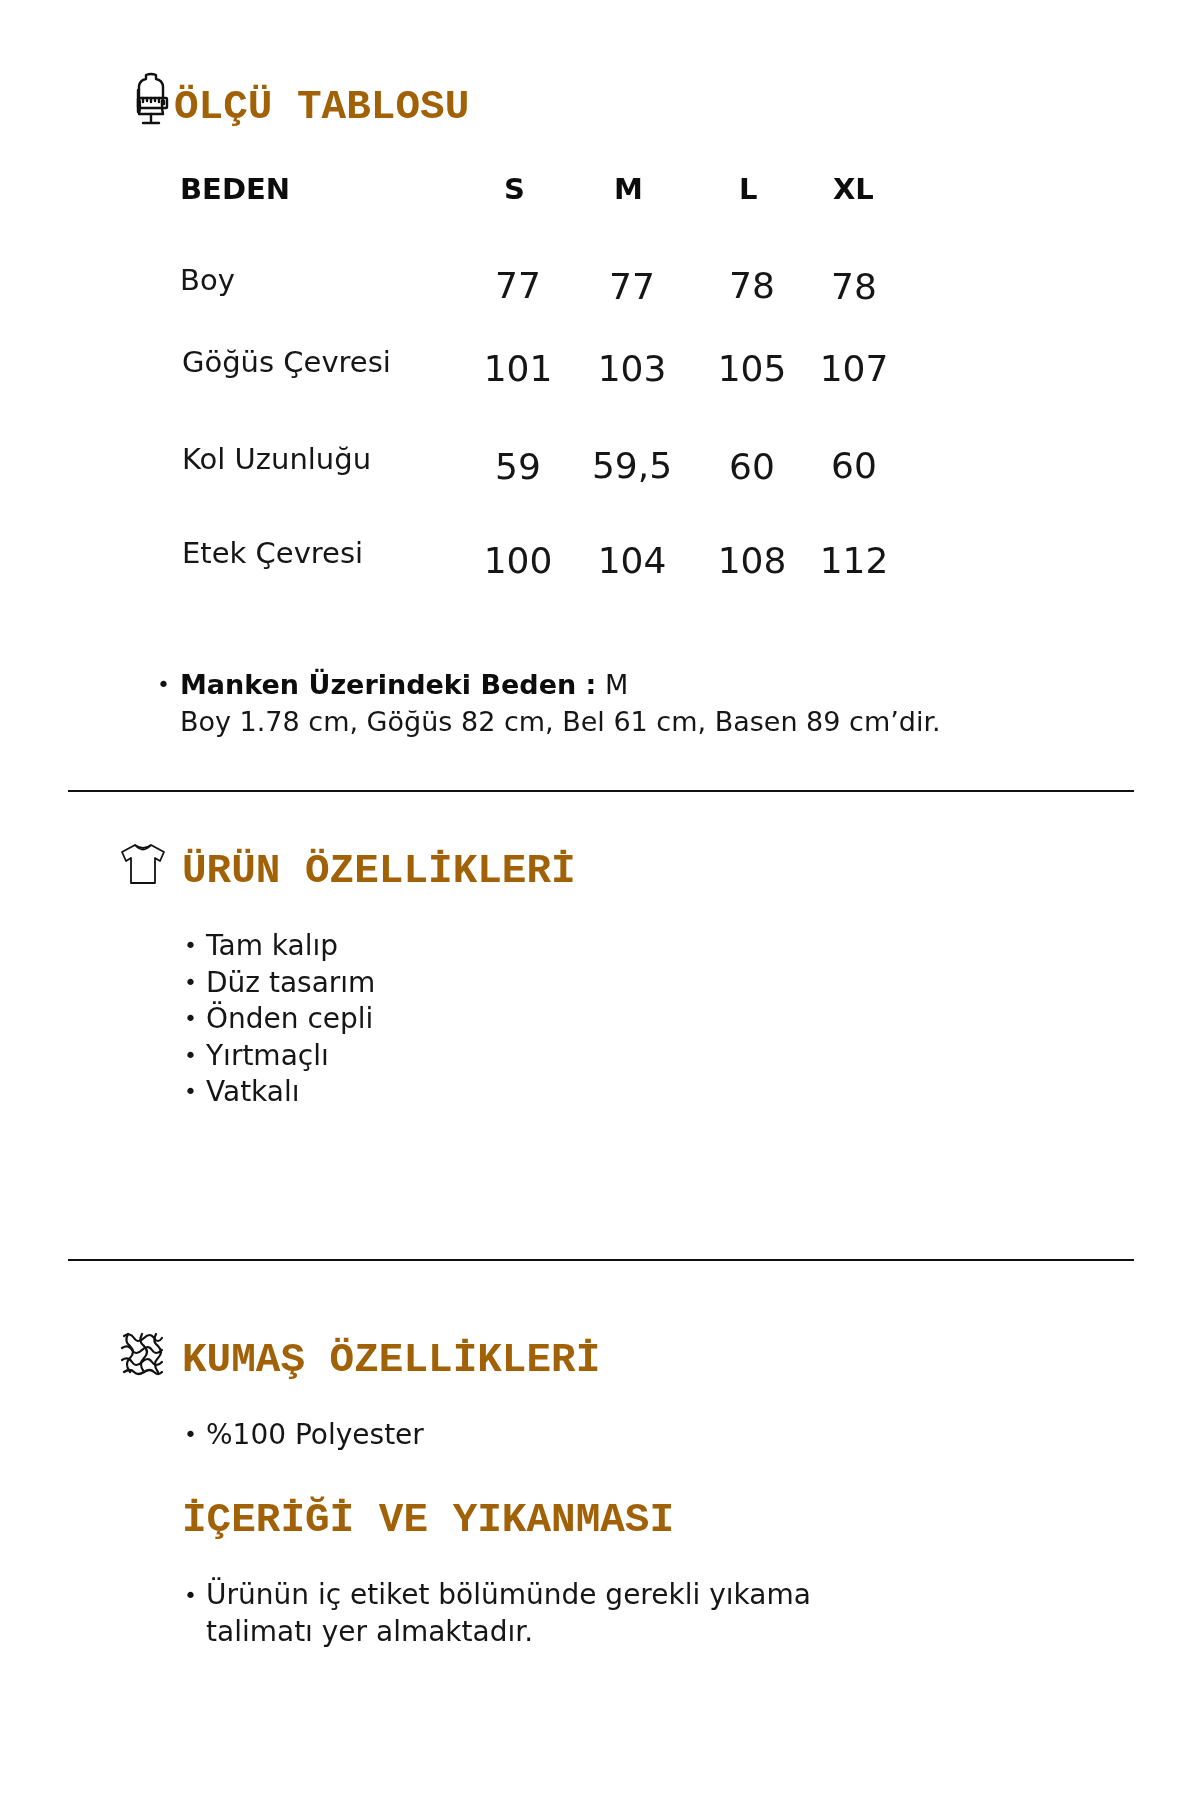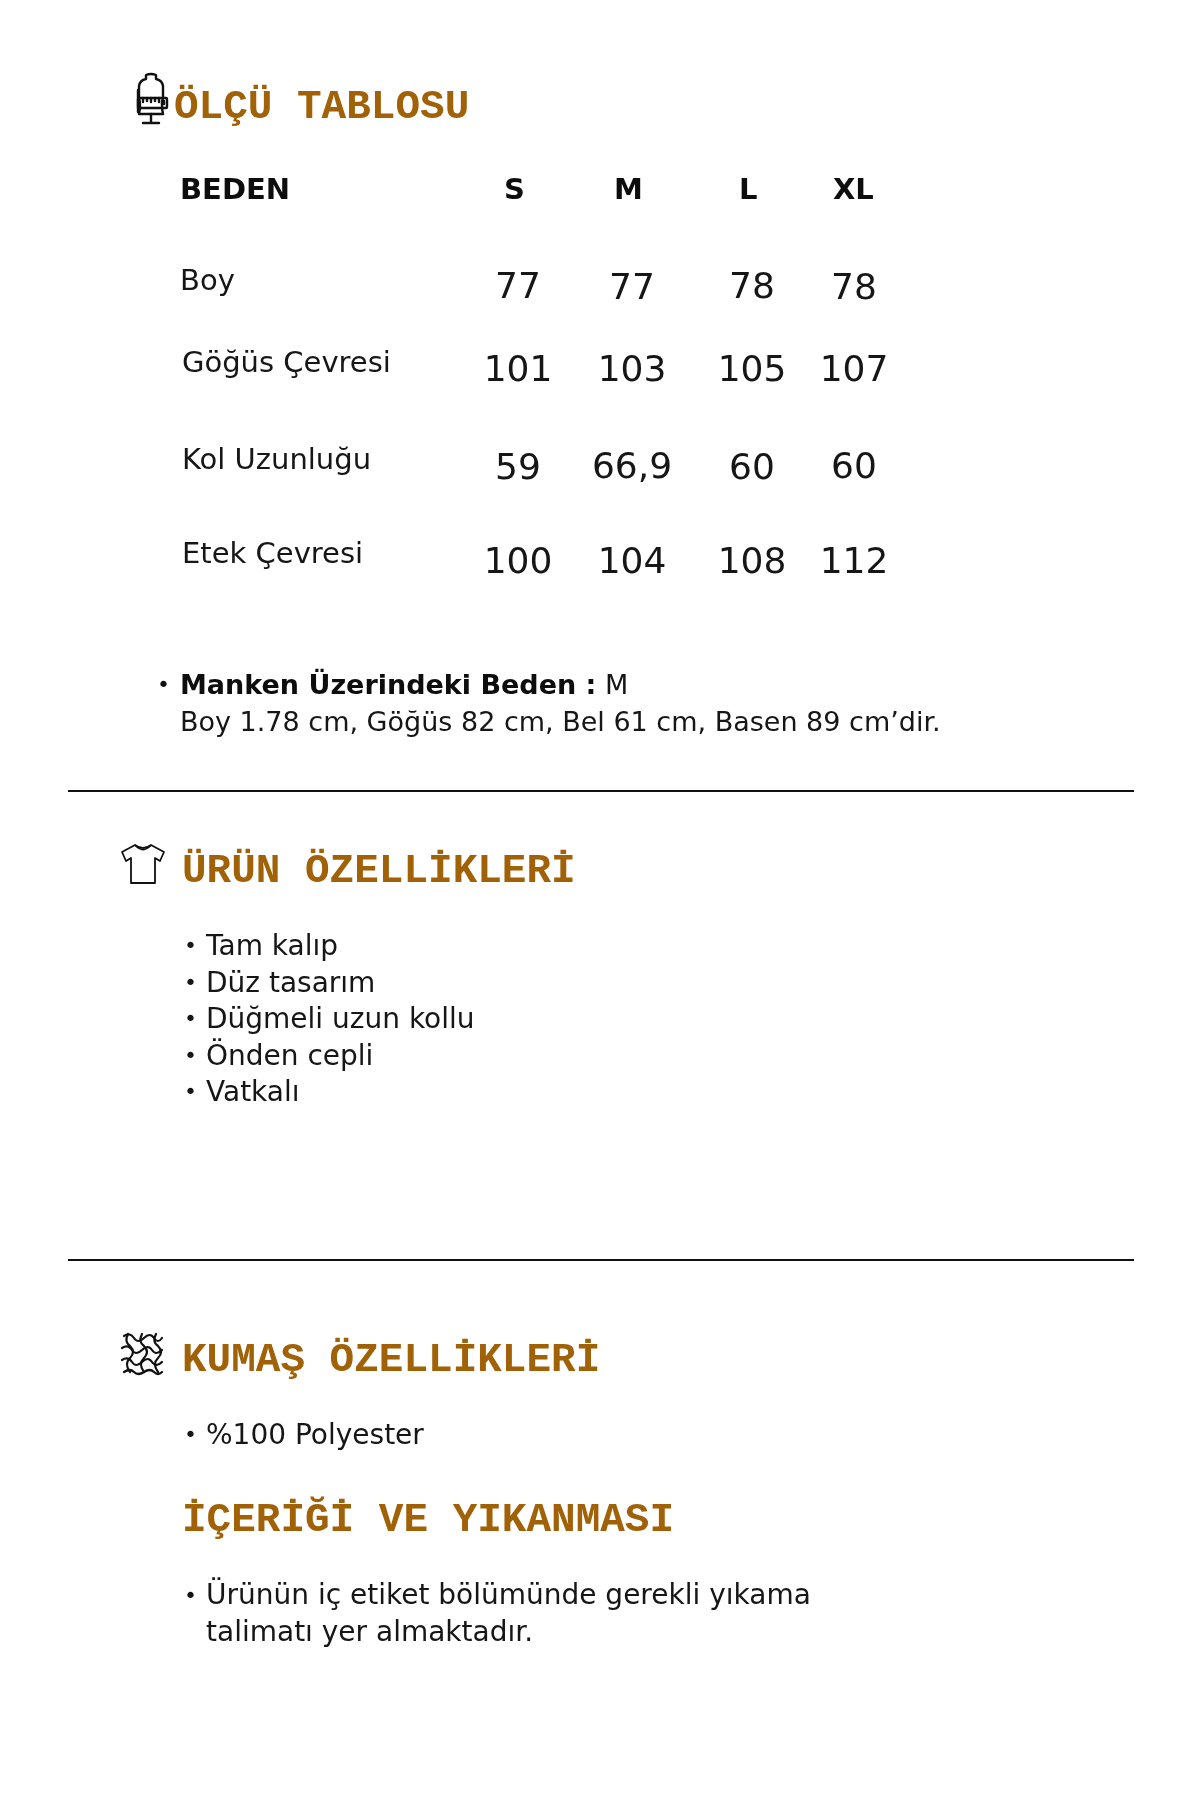--- a/index.html
+++ b/index.html
@@ -64,21 +64,21 @@
       <div class="tbl-label" style="left:182px; top:345px;">Göğüs Çevresi</div>
       <div class="tbl-val" style="left:518px; top:348px;">101</div>
       <div class="tbl-val" style="left:632px; top:348px;">103</div>
       <div class="tbl-val" style="left:752px; top:348px;">105</div>
       <div class="tbl-val" style="left:854px; top:348px;">107</div>
     </div>
 
     <div>
       <div class="tbl-label" style="left:182px; top:442px;text-align:center;">Kol Uzunluğu</div>
       <div class="tbl-val" style="left:518px; top:446px;">59</div>
-      <div class="tbl-val" style="left:632px; top:445px;">66,9</div>
+      <div class="tbl-val" style="left:632px; top:445px;">59,5</div>
       <div class="tbl-val" style="left:752px; top:446px;">60</div>
       <div class="tbl-val" style="left:854px; top:445px;">60</div>
     </div>
 
     <div>
       <div class="tbl-label" style="left:182px; top:536px;">Etek Çevresi</div>
       <div class="tbl-val" style="left:518px; top:540px;">100</div>
       <div class="tbl-val" style="left:632px; top:540px;">104</div>
       <div class="tbl-val" style="left:752px; top:540px;">108</div>
       <div class="tbl-val" style="left:854px; top:540px;">112</div>
@@ -102,22 +102,22 @@
     <svg width="46" height="44" viewBox="0 0 46 44" fill="none" stroke="#111" stroke-width="1.8" stroke-linejoin="round">
       <path d="M15 3 Q23 9 31 3 L44 10 L40 19 L35 16 L35 41 L11 41 L11 16 L6 19 L2 10 Z"></path>
       <path d="M15 3 Q23 12 31 3"></path>
     </svg>
   </span>
   <div class="abs section-title" style="left:182px; top:848px;">ÜRÜN ÖZELLİKLERİ</div>
 
   <ul class="bullet-list" style="left:184px; top:928px;">
     <li>Tam kalıp</li>
     <li>Düz tasarım</li>
-    <li>Düğmeli uzun kollu</li>
     <li>Önden cepli</li>
+    <li>Yırtmaçlı</li>
     <li>Vatkalı</li>
   </ul>
 </div>
 
 <div class="rule" style="top:1259px;"></div>
 
 <div>
   <span class="icon" style="left:120px; top:1330px; width:44px; height:46px;">
     <svg width="44" height="46" viewBox="0 0 44 46" fill="none" stroke="#111" stroke-width="2.2" stroke-linecap="round">
       <path d="M4 6 Q10 2 14 8 Q18 14 24 8 Q30 2 34 8 Q38 14 42 8"></path>

